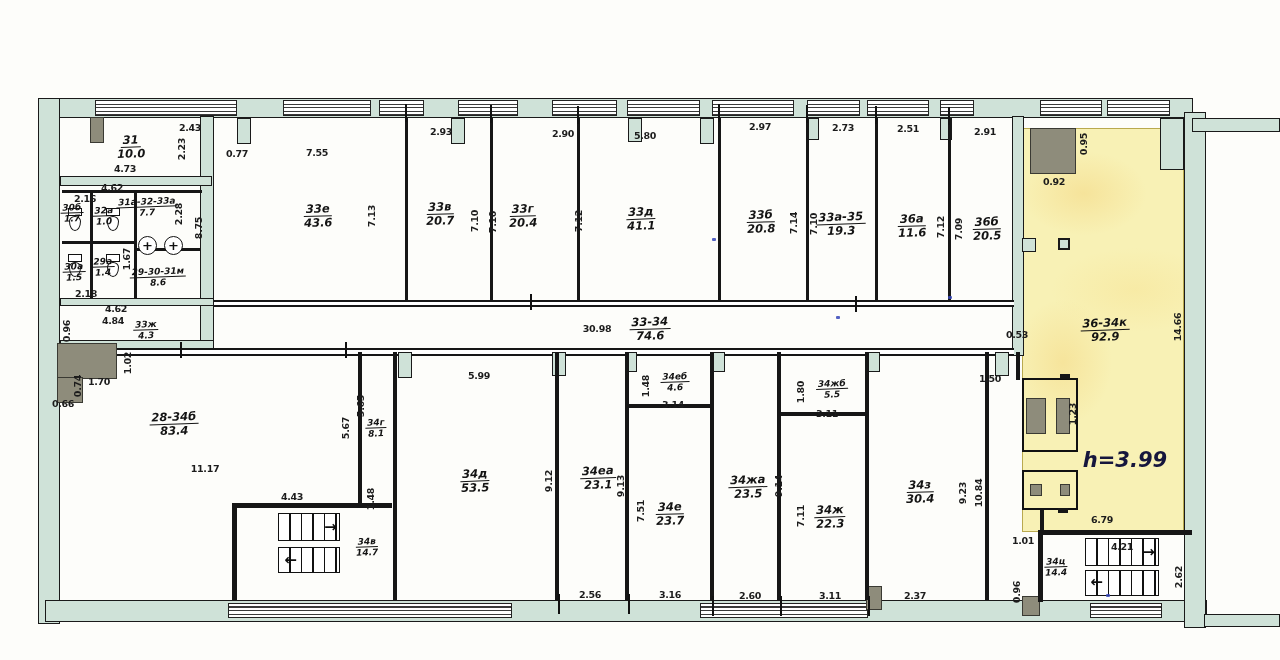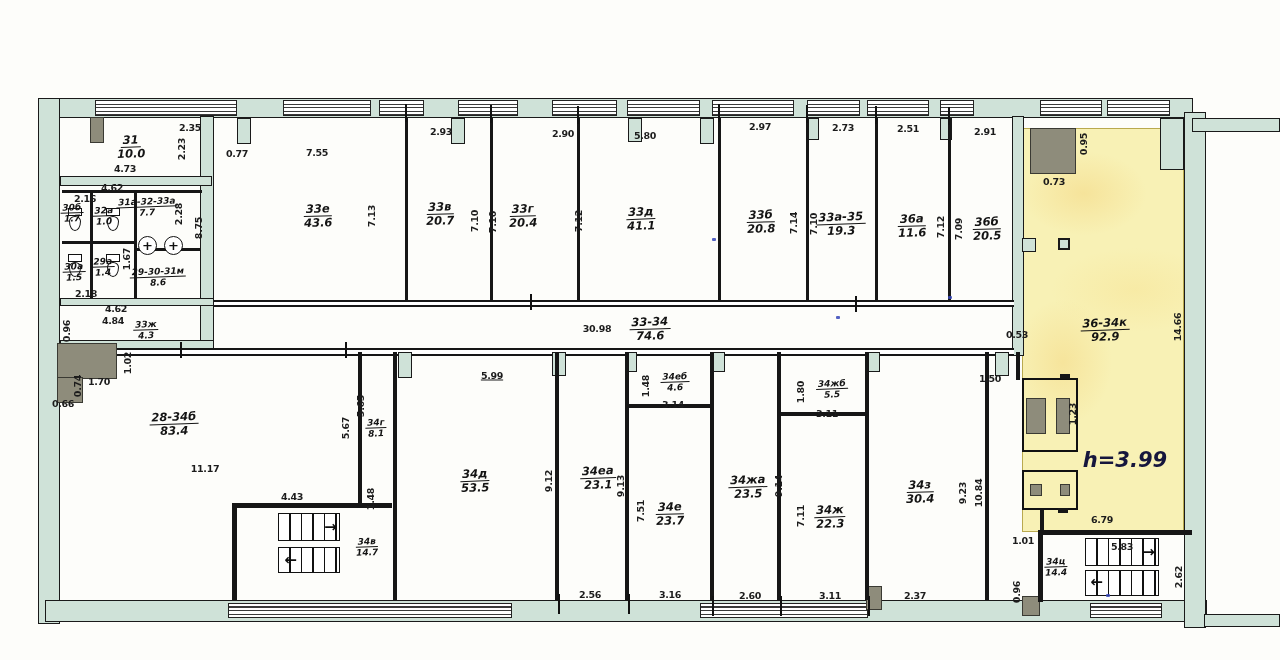--- a/index.html
+++ b/index.html
@@ -303,31 +303,31 @@
         <span class="area">22.3</span>
       </div>
       <div class="room-label" style="left: 920px; top: 492px;">
         <span class="num">34з</span>
         <span class="area">30.4</span>
       </div>
       <div class="room-label sm" style="left: 1056px; top: 567px;">
         <span class="num">34ц</span>
         <span class="area">14.4</span>
       </div>
-      <div class="dim" style="left: 190px; top: 127px;">2.35</div>
+      <div class="dim" style="left: 190px; top: 127px;">2.43</div>
       <div class="dim" style="left: 237px; top: 153px;">0.77</div>
       <div class="dim" style="left: 317px; top: 152px;">7.55</div>
       <div class="dim" style="left: 441px; top: 131px;">2.93</div>
       <div class="dim" style="left: 563px; top: 133px;">2.90</div>
       <div class="dim" style="left: 645px; top: 135px;">5.80</div>
       <div class="dim" style="left: 760px; top: 126px;">2.97</div>
       <div class="dim" style="left: 843px; top: 127px;">2.73</div>
       <div class="dim" style="left: 908px; top: 128px;">2.51</div>
       <div class="dim" style="left: 985px; top: 131px;">2.91</div>
-      <div class="dim" style="left: 1054px; top: 181px;">0.73</div>
+      <div class="dim" style="left: 1054px; top: 181px;">0.92</div>
       <div class="dim v" style="left: 1083px; top: 144px;">0.95</div>
       <div class="dim v" style="left: 181px; top: 149px;">2.23</div>
       <div class="dim" style="left: 125px; top: 168px;">4.73</div>
       <div class="dim" style="left: 112px; top: 187px;">4.62</div>
       <div class="dim" style="left: 85px; top: 198px;">2.16</div>
       <div class="dim v" style="left: 178px; top: 214px;">2.28</div>
       <div class="dim v" style="left: 198px; top: 228px;">8.75</div>
       <div class="dim v" style="left: 126px; top: 259px;">1.67</div>
       <div class="dim" style="left: 86px; top: 293px;">2.18</div>
       <div class="dim" style="left: 116px; top: 308px;">4.62</div>
@@ -341,42 +341,42 @@
       <div class="dim v" style="left: 813px; top: 224px;">7.10</div>
       <div class="dim v" style="left: 940px; top: 227px;">7.12</div>
       <div class="dim v" style="left: 958px; top: 229px;">7.09</div>
       <div class="dim" style="left: 597px; top: 328px;">30.98</div>
       <div class="dim" style="left: 1017px; top: 334px;">0.53</div>
       <div class="dim v" style="left: 1177px; top: 327px;">14.66</div>
       <div class="dim v" style="left: 127px; top: 363px;">1.02</div>
       <div class="dim" style="left: 99px; top: 381px;">1.70</div>
       <div class="dim v" style="left: 77px; top: 386px;">0.74</div>
       <div class="dim" style="left: 63px; top: 403px;">0.66</div>
-      <div class="dim" style="left: 492px; top: 375px; text-decoration: underline;">5.99</div>
+      <div class="dim" style="left: 479px; top: 375px;">5.99</div>
       <div class="dim" style="left: 990px; top: 378px;">1.50</div>
       <div class="dim v" style="left: 1072px; top: 414px;">1.23</div>
       <div class="dim v" style="left: 360px; top: 406px;">5.65</div>
       <div class="dim v" style="left: 345px; top: 428px;">5.67</div>
       <div class="dim" style="left: 205px; top: 468px;">11.17</div>
       <div class="dim" style="left: 292px; top: 496px;">4.43</div>
       <div class="dim v" style="left: 370px; top: 499px;">1.48</div>
       <div class="dim v" style="left: 548px; top: 481px;">9.12</div>
       <div class="dim v" style="left: 620px; top: 486px;">9.13</div>
       <div class="dim v" style="left: 645px; top: 386px;">1.48</div>
       <div class="dim" style="left: 673px; top: 404px;">3.14</div>
       <div class="dim v" style="left: 640px; top: 511px;">7.51</div>
       <div class="dim v" style="left: 778px; top: 486px;">9.14</div>
       <div class="dim v" style="left: 800px; top: 392px;">1.80</div>
       <div class="dim" style="left: 827px; top: 413px;">3.11</div>
       <div class="dim v" style="left: 800px; top: 516px;">7.11</div>
       <div class="dim v" style="left: 962px; top: 493px;">9.23</div>
       <div class="dim v" style="left: 978px; top: 493px;">10.84</div>
       <div class="dim" style="left: 1102px; top: 519px;">6.79</div>
       <div class="dim" style="left: 1023px; top: 540px;">1.01</div>
-      <div class="dim" style="left: 1122px; top: 546px;">5.83</div>
+      <div class="dim" style="left: 1122px; top: 546px;">4.21</div>
       <div class="dim v" style="left: 1178px; top: 577px;">2.62</div>
       <div class="dim" style="left: 590px; top: 594px;">2.56</div>
       <div class="dim" style="left: 670px; top: 594px;">3.16</div>
       <div class="dim" style="left: 750px; top: 595px;">2.60</div>
       <div class="dim" style="left: 830px; top: 595px;">3.11</div>
       <div class="dim" style="left: 915px; top: 595px;">2.37</div>
       <div class="dim v" style="left: 1016px; top: 592px;">0.96</div>
       <div class="note" style="left: 1125px; top: 460px;">h=3.99</div>
     </div>
 

